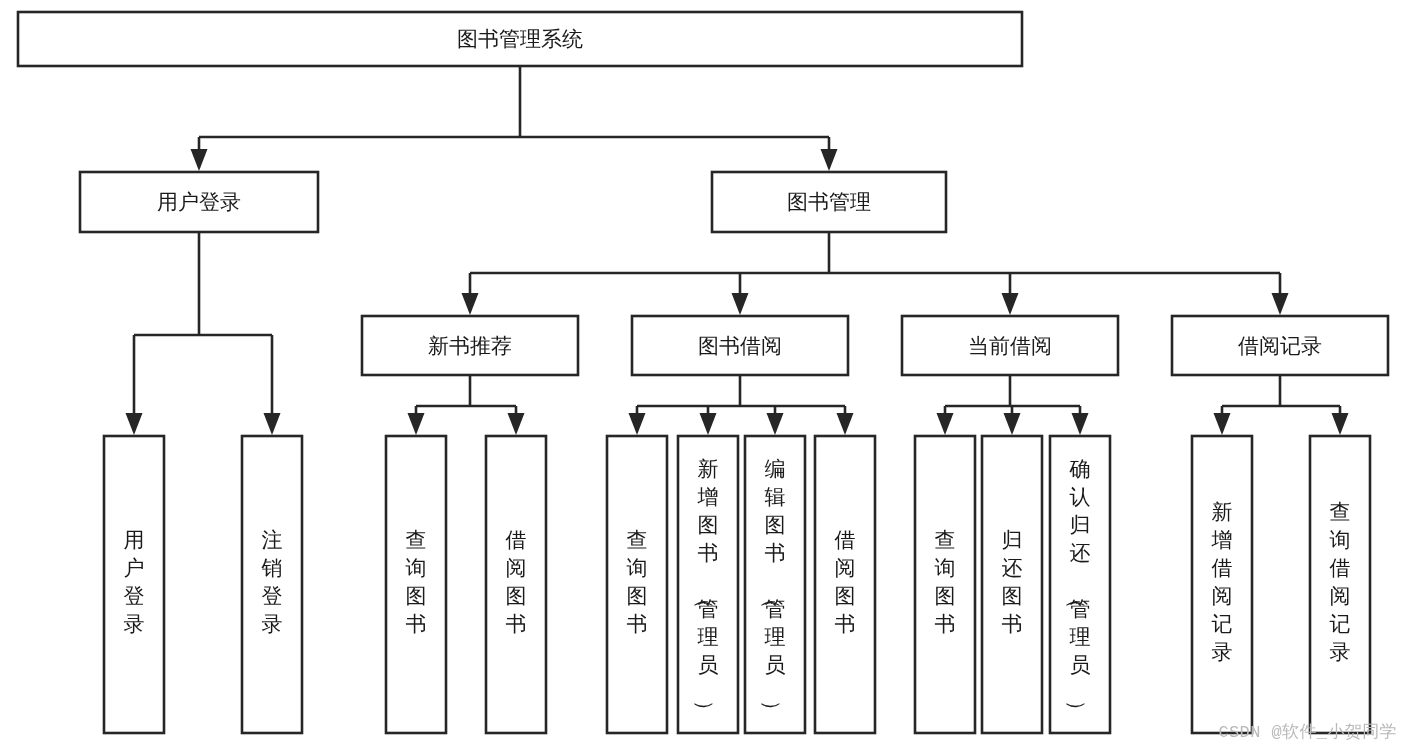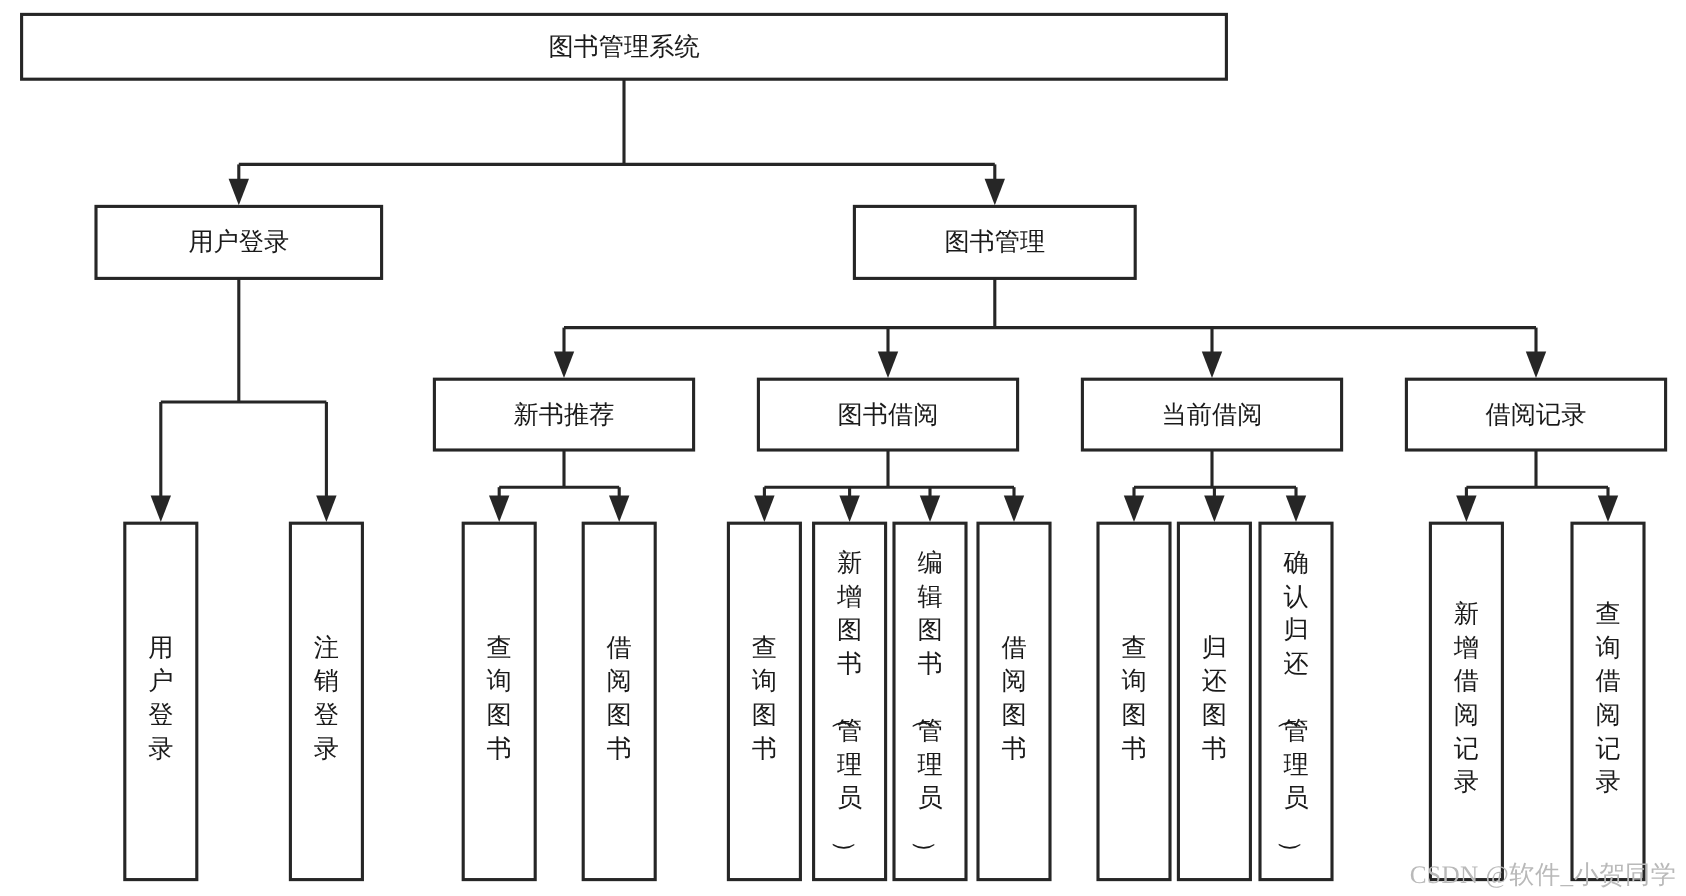--- a/index.html
+++ b/index.html
@@ -51,22 +51,22 @@
   .node-label-vertical {
     fill: #1a1a1a;
     font-family: "DejaVu Sans", "Liberation Sans", sans-serif;
     font-size: 21px;
     text-anchor: middle;
   }
   .watermark-text {
     position: absolute;
     right: 8px;
     bottom: 4px;
-    font-family: Liberation Serif, serif;
-    font-size: 21px;
+    font-family: Liberation Mono, monospace;
+    font-size: 17px;
     color: #b9b9b9;
     white-space: nowrap;
     letter-spacing: 0.4px;
   }
 </style>
 </head>
 <body>
 
 <div id="diagram-root">
   <svg class="flow" viewBox="0 0 1405 747" xmlns="http://www.w3.org/2000/svg">

